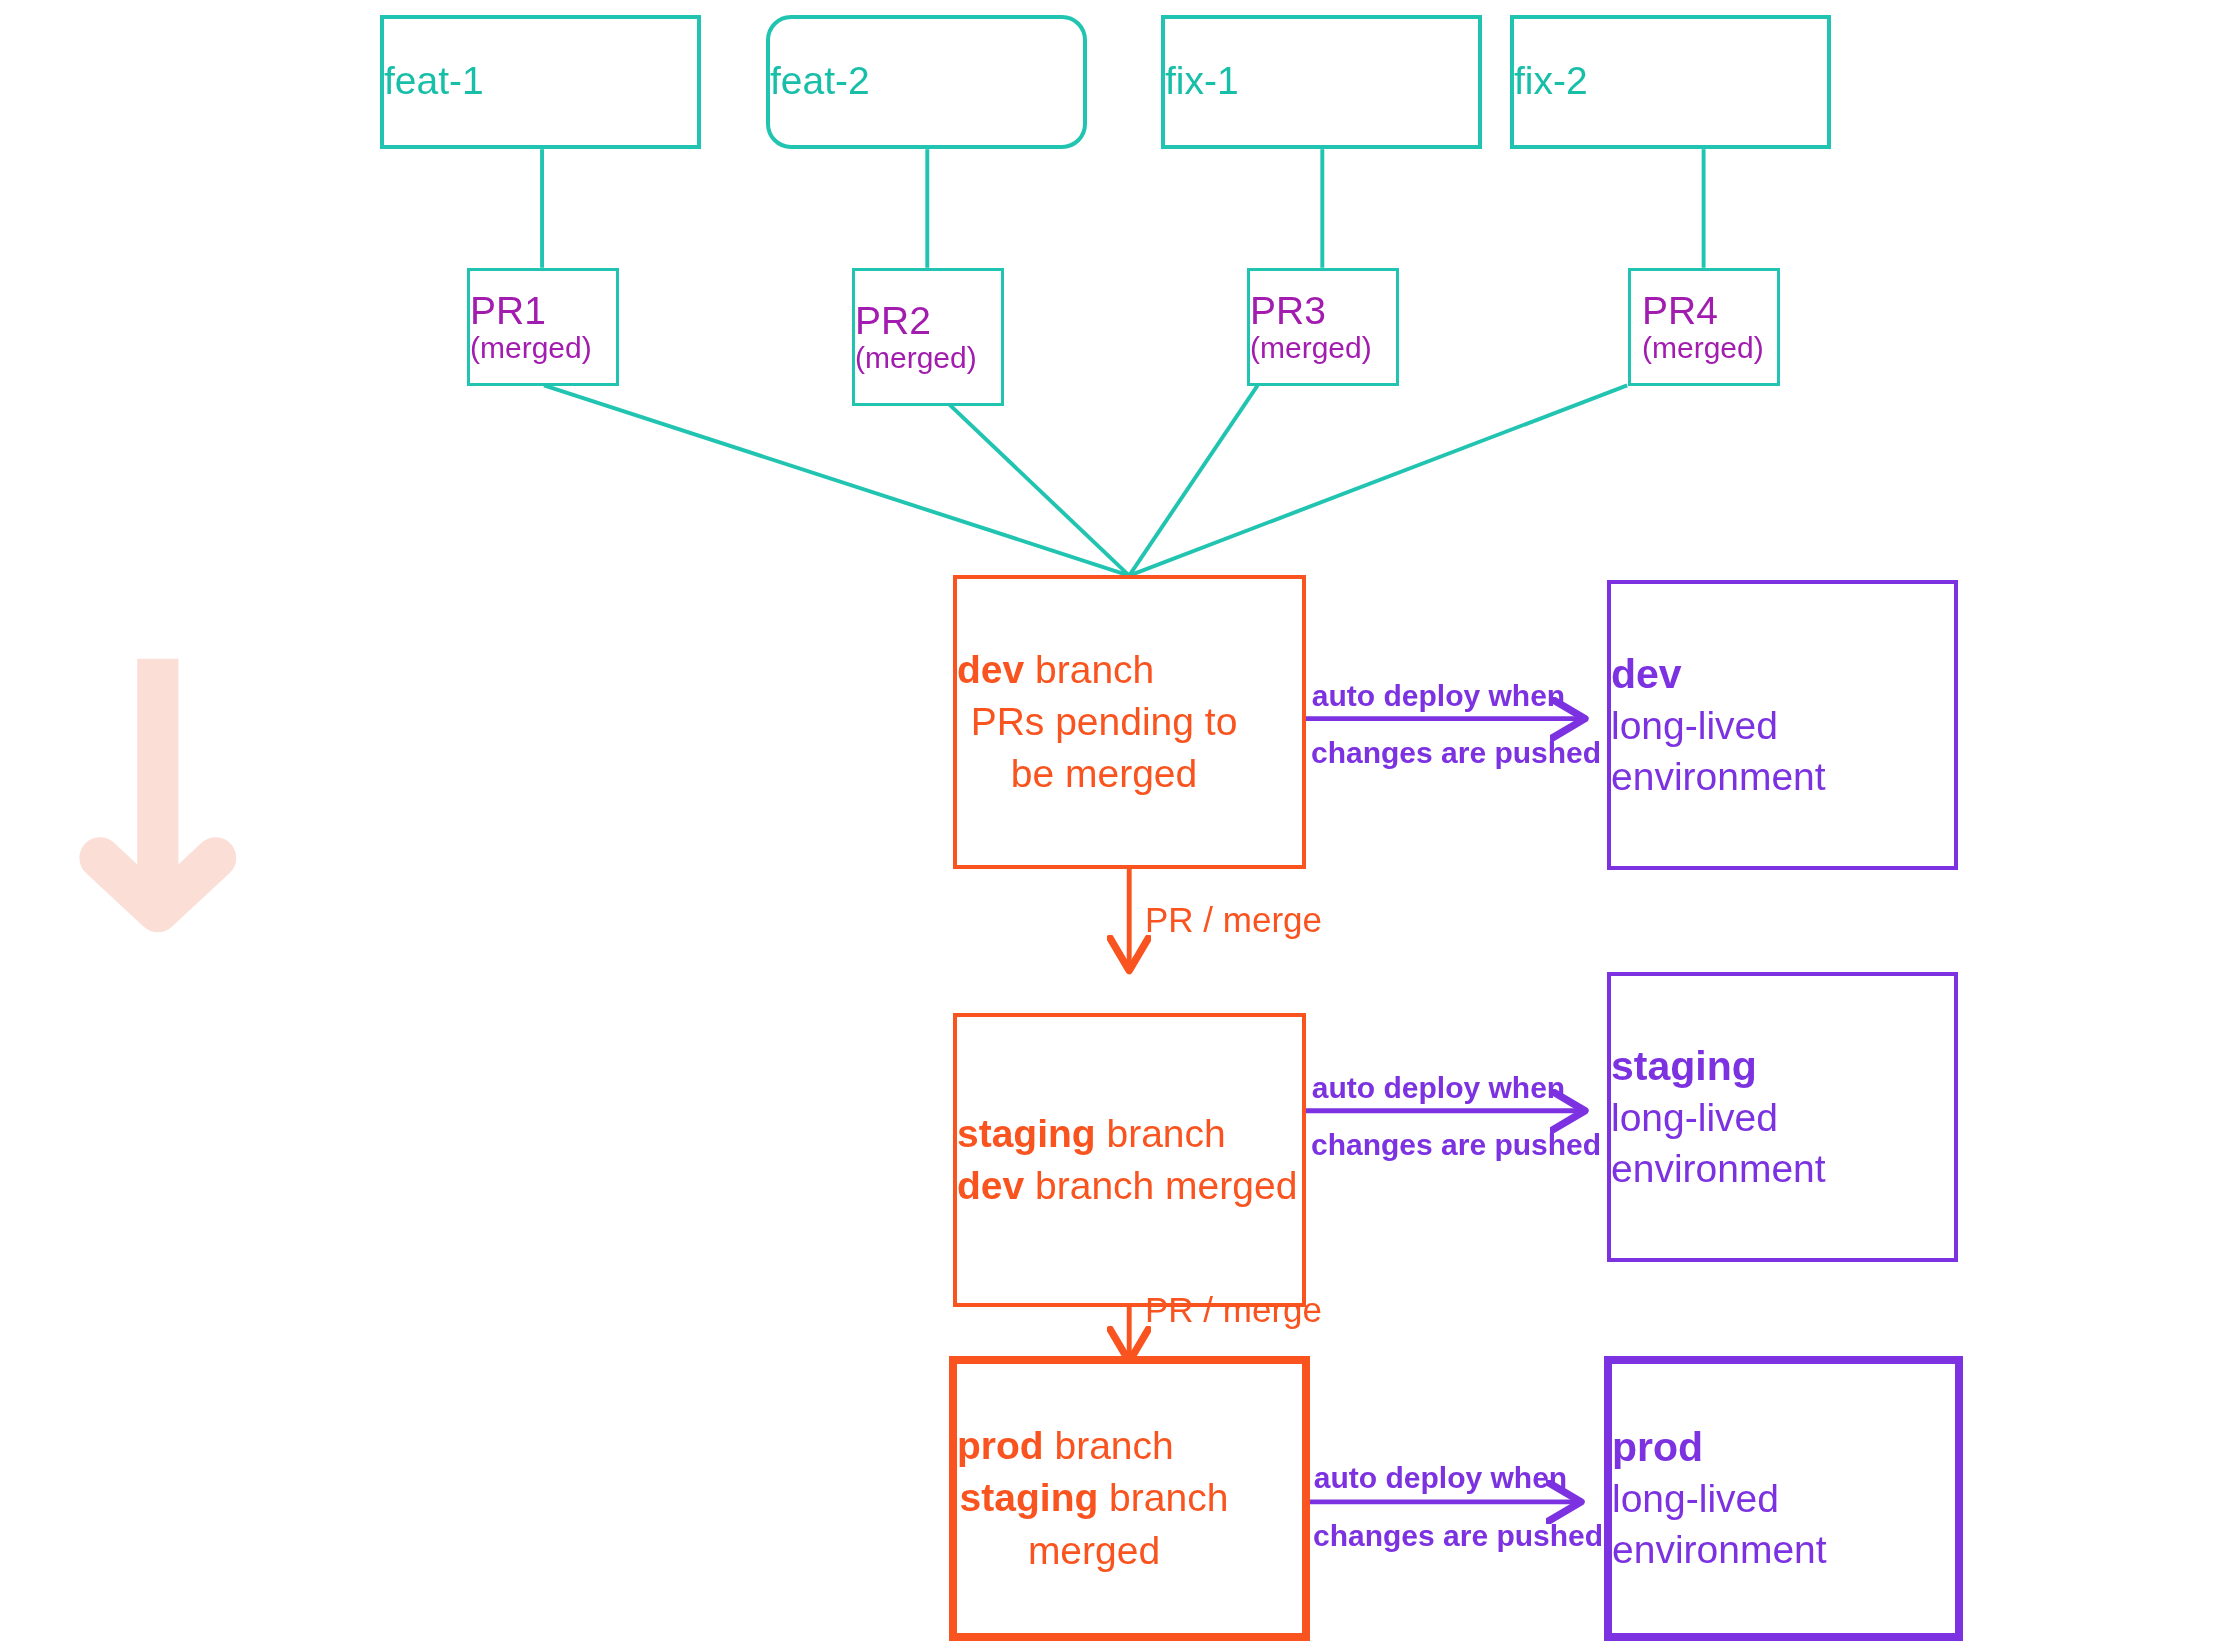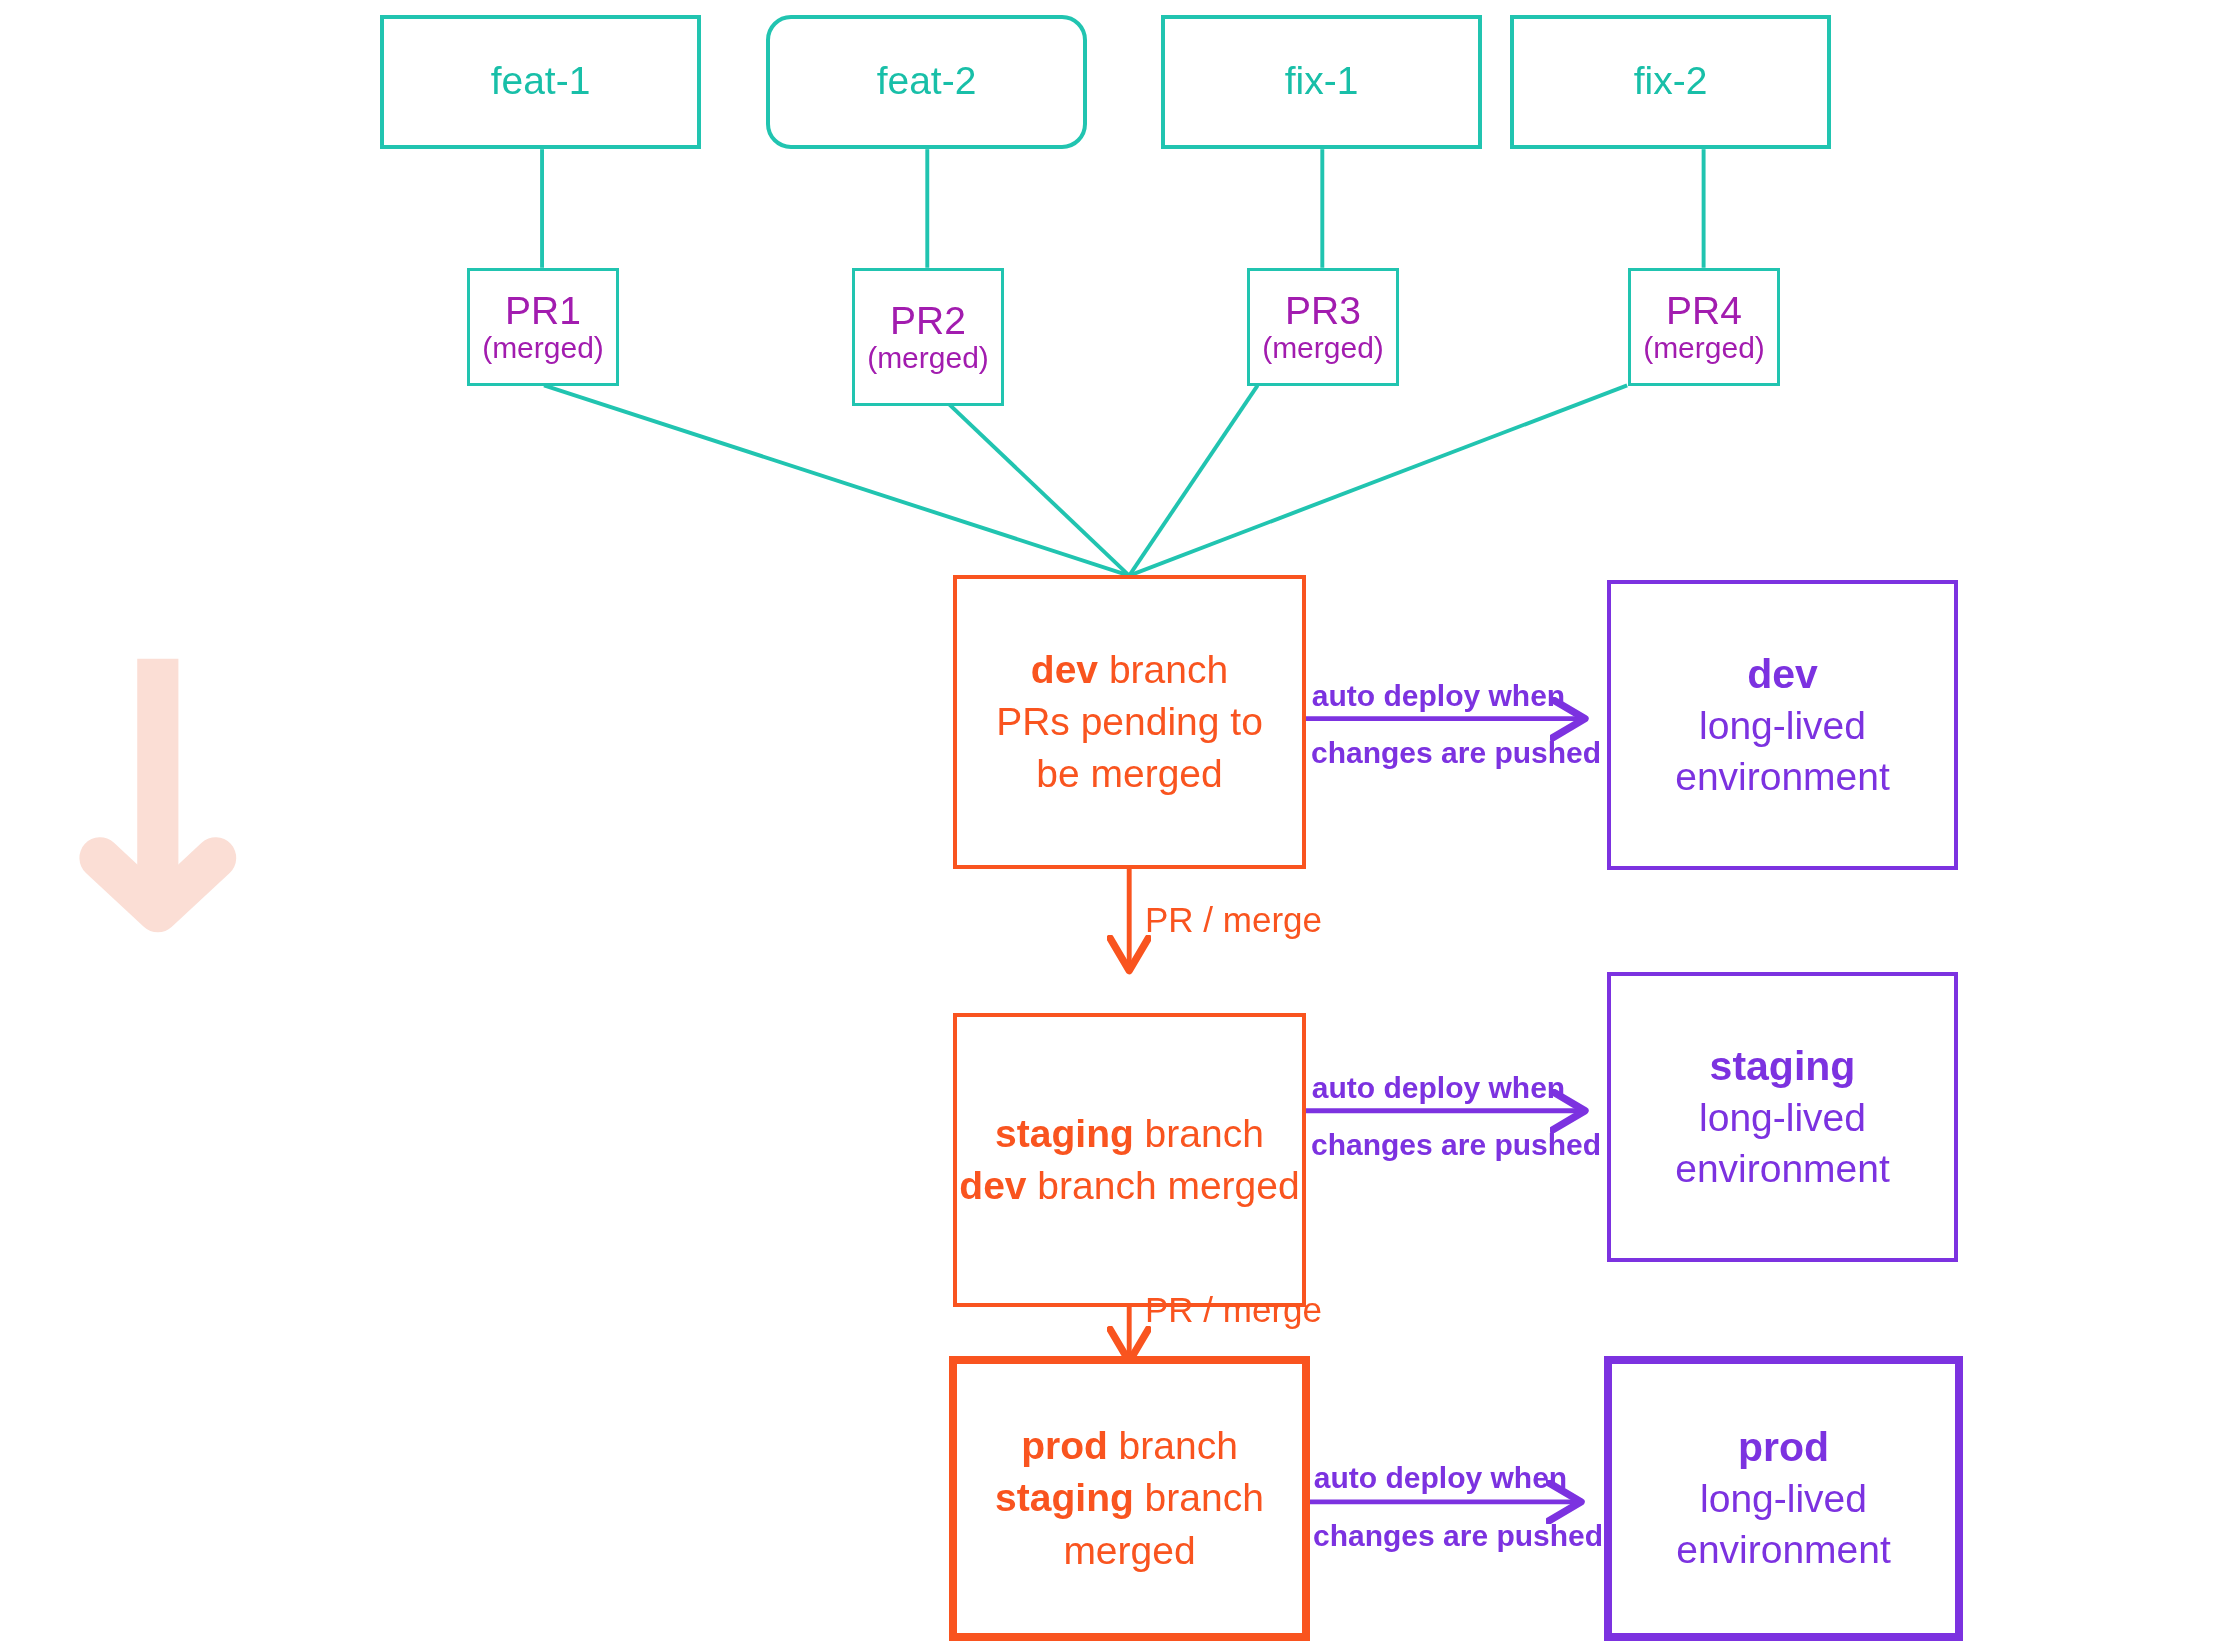--- a/index.html
+++ b/index.html
@@ -23,21 +23,21 @@
     top: 0;
     width: 2229px;
     height: 1651px;
     pointer-events: none;
   }
   .node {
     position: absolute;
     box-sizing: border-box;
     display: flex;
     flex-direction: column;
-    align-items: center;
+    align-items: flex-start;
     justify-content: center;
     text-align: center;
     background: #ffffff;
   }
   
   .branch-node {
     border: 4.9px solid #21c4b0;
     color: #18bfa8;
   }
   .branch-node .title {
@@ -173,21 +173,21 @@
     <div class="pr-sub">(merged)</div>
   </div>
   <div class="node pr-node" style="left:852px; top:268px; width:152px; height:138px;">
     <div class="pr-title">PR2</div>
     <div class="pr-sub">(merged)</div>
   </div>
   <div class="node pr-node" style="left:1247px; top:268px; width:152px; height:118px;">
     <div class="pr-title">PR3</div>
     <div class="pr-sub">(merged)</div>
   </div>
-  <div class="node pr-node" style="left:1628px; top:268px; width:152px; height:118px;">
+  <div class="node pr-node" style="left:1628px; top:268px; width:152px; height:118px;padding-left:11px;">
     <div class="pr-title">PR4</div>
     <div class="pr-sub">(merged)</div>
   </div>
 
   <div class="node git-node" style="left:953px; top:575px; width:353px; height:294px;">
     <div class="line">
       <b>dev</b><span> branch</span>
     </div>
     <div class="line wrap" style="max-width:294px;">
       <span>PRs pending to be merged</span>

